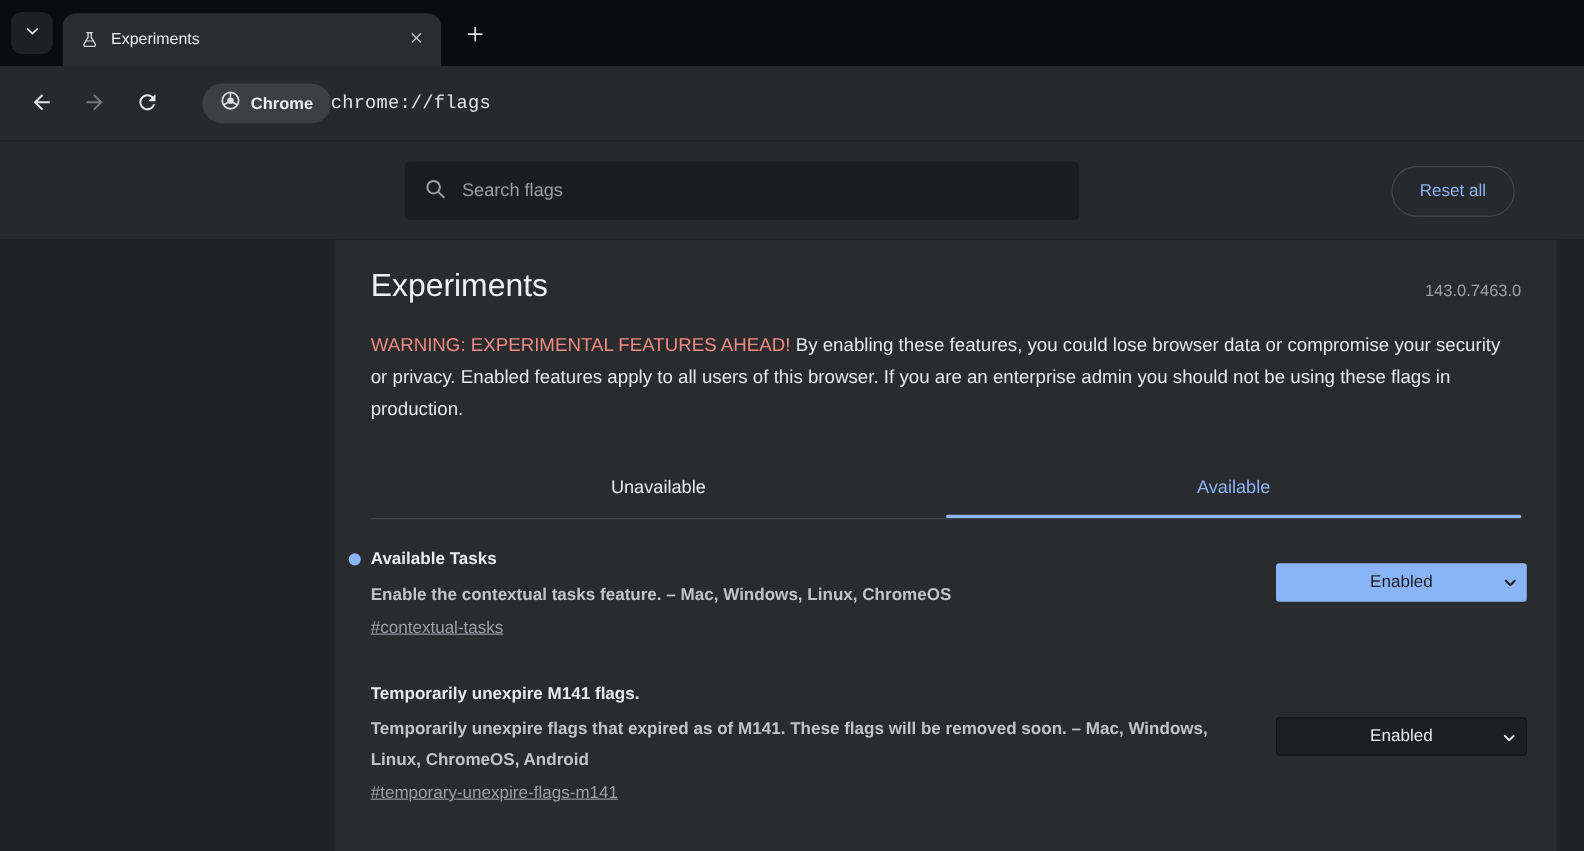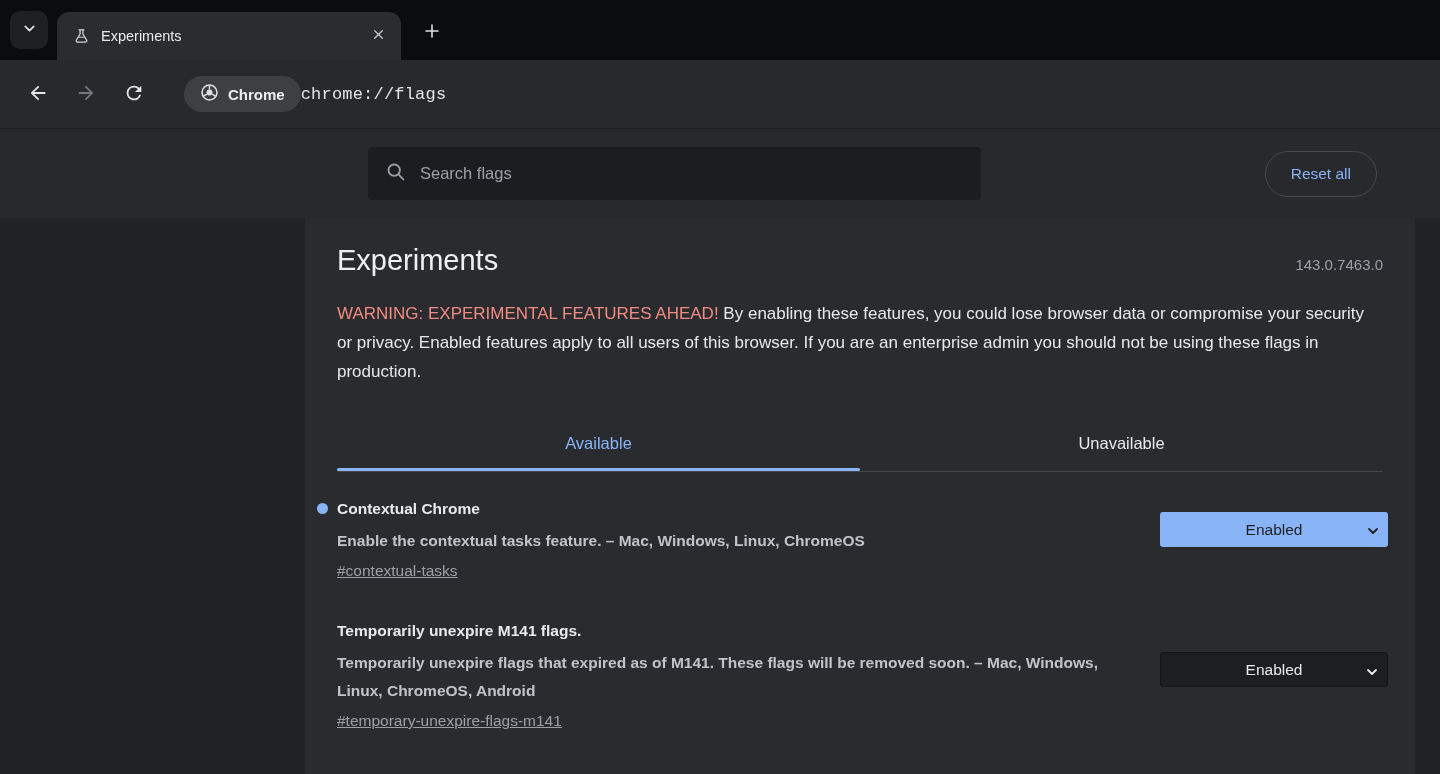--- a/index.html
+++ b/index.html
@@ -182,34 +182,34 @@
         <h1 class="page-title">Experiments</h1>
         <span class="version">143.0.7463.0</span>
       </div>
 
       <p class="warning">
         <span class="warn-red">WARNING: EXPERIMENTAL FEATURES AHEAD!</span>
         <span>By enabling these features, you could lose browser data or compromise your security or privacy. Enabled features apply to all users of this browser. If you are an enterprise admin you should not be using these flags in production.</span>
       </p>
 
       <div class="ptabs">
+        <div class="ptab">
+          <span>Unavailable</span>
+        </div>
         <div class="ptab selected">
           <span>Available</span>
-        </div>
-        <div class="ptab">
-          <span>Unavailable</span>
         </div>
       </div>
       <div class="ptabs-divider"></div>
 
       <div class="flag-row">
         <div class="flag-main">
           <div class="flag-title">
             <span class="mod-dot"></span>
-            <span>Contextual Chrome</span>
+            <span>Available Tasks</span>
           </div>
           <div class="flag-desc">Enable the contextual tasks feature. – Mac, Windows, Linux, ChromeOS</div>
           <a class="flag-link">#contextual-tasks</a>
         </div>
         <div class="flag-actions">
           <div class="flag-select enabled">
             <span>Enabled</span>
             <span class="chev">
               <svg width="12" height="12" viewBox="0 0 12 12" fill="none" stroke="#1c1e21" stroke-width="1.8" stroke-linecap="round" stroke-linejoin="round">
                   <path d="M2 4l4 4 4-4"></path>

